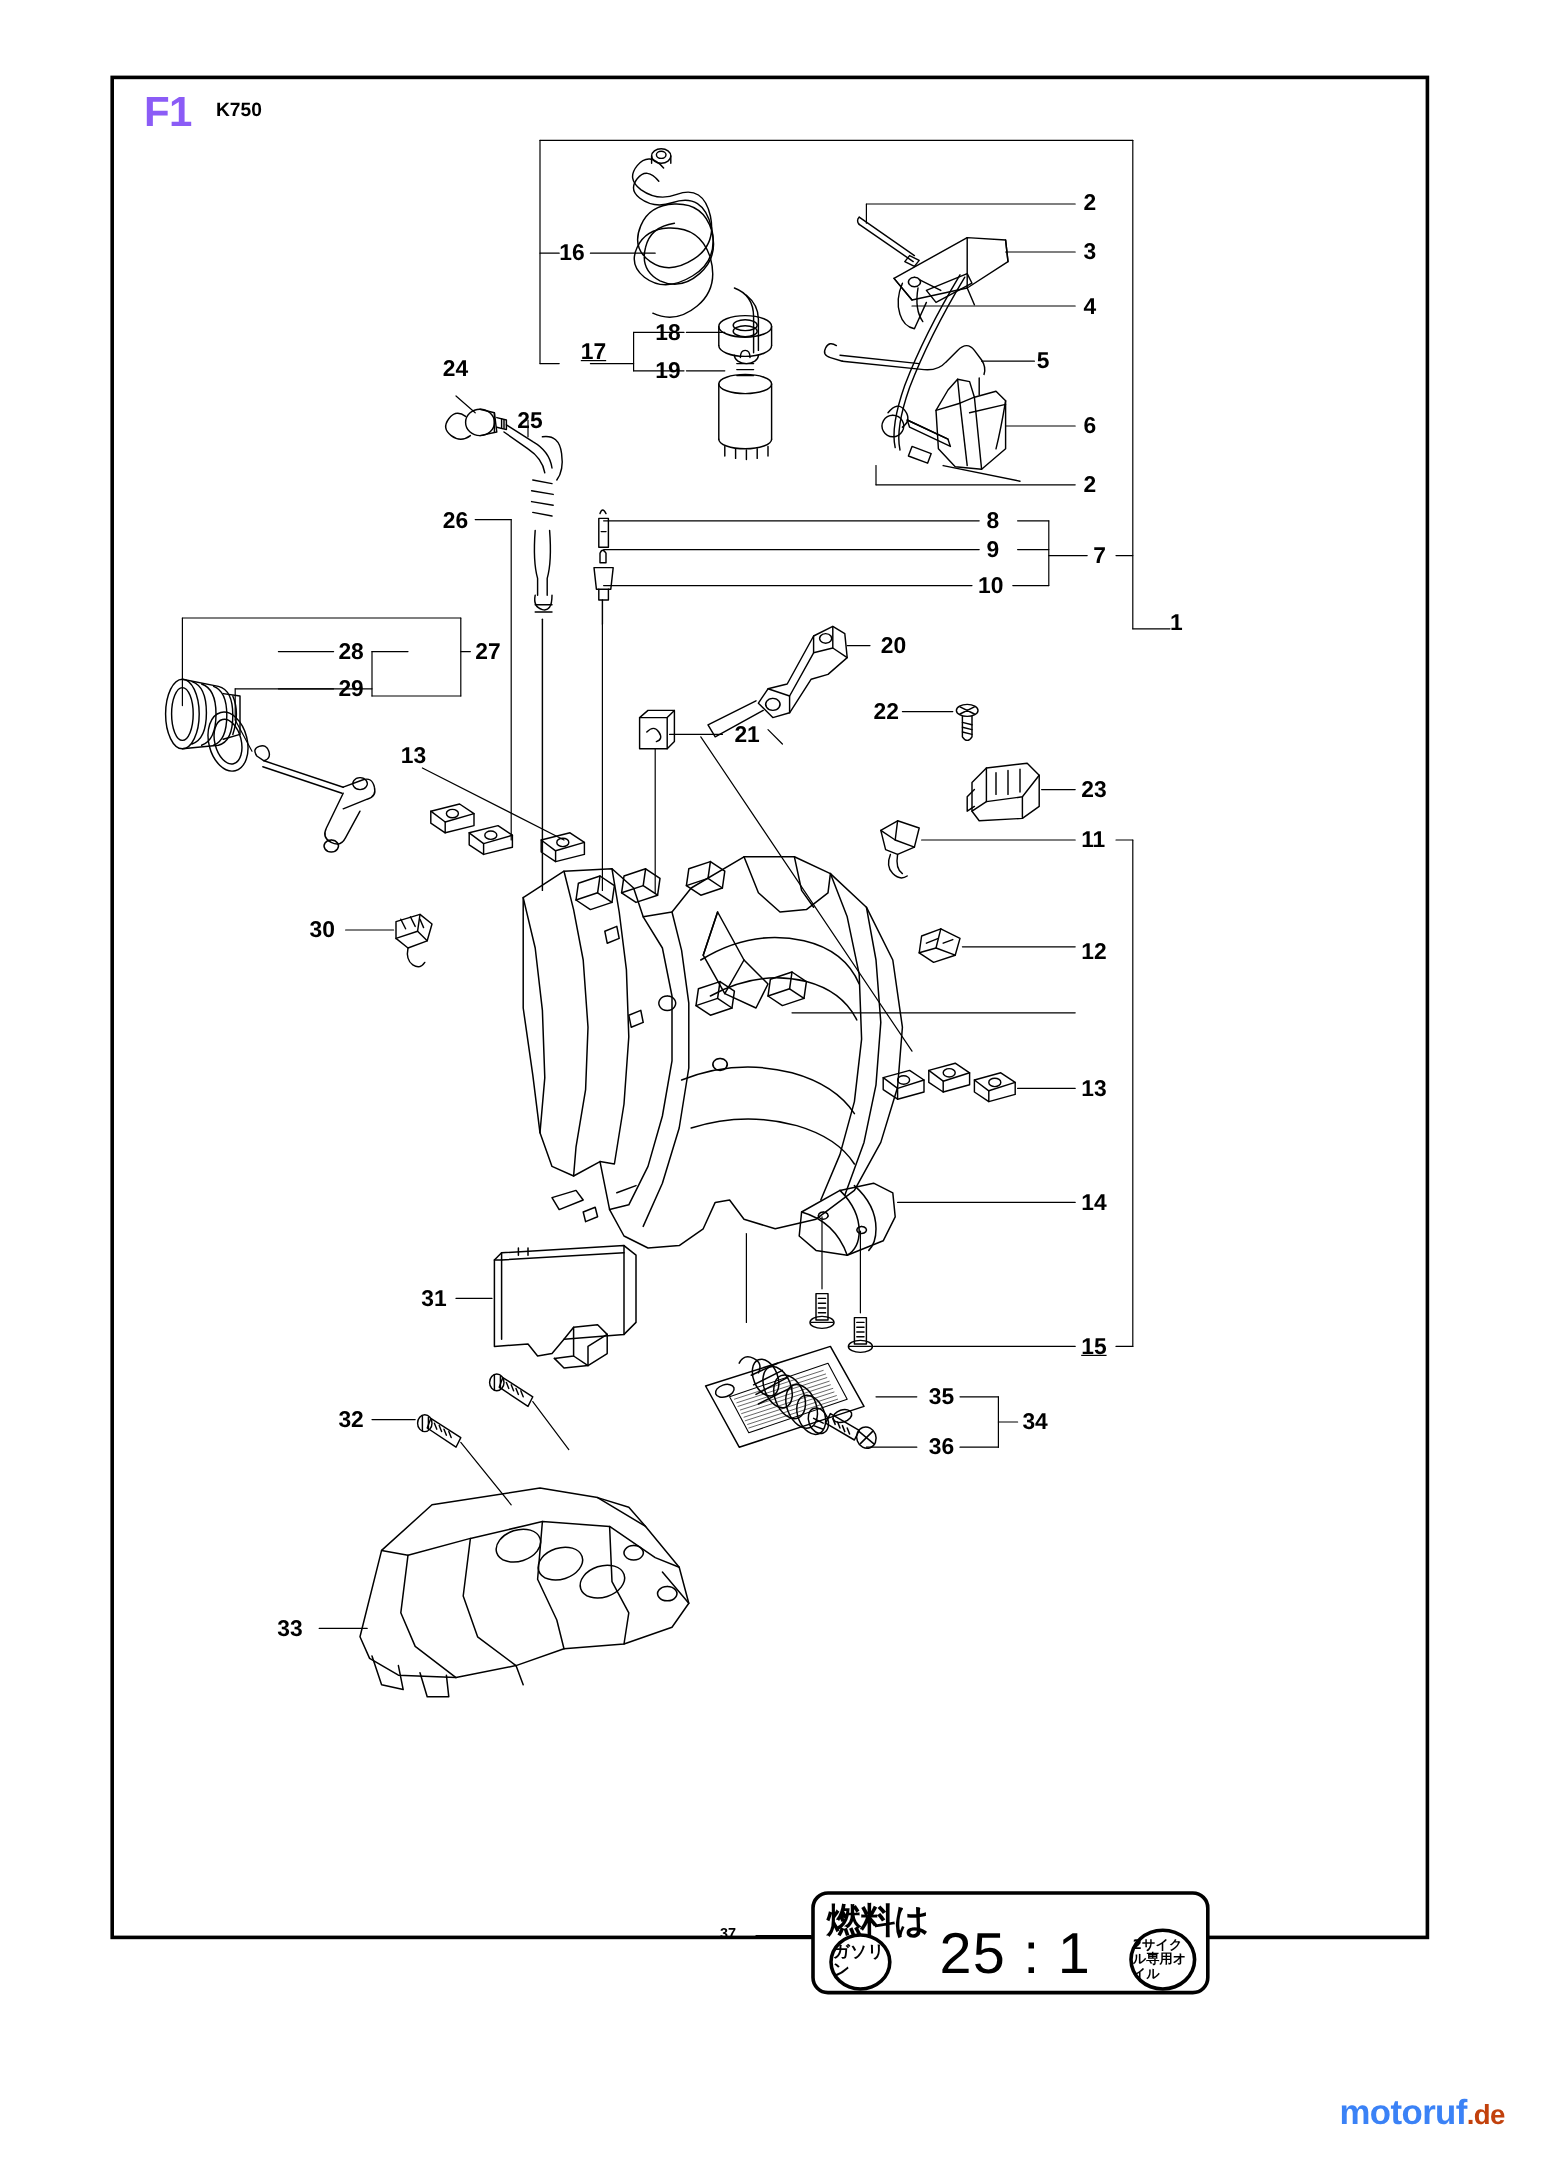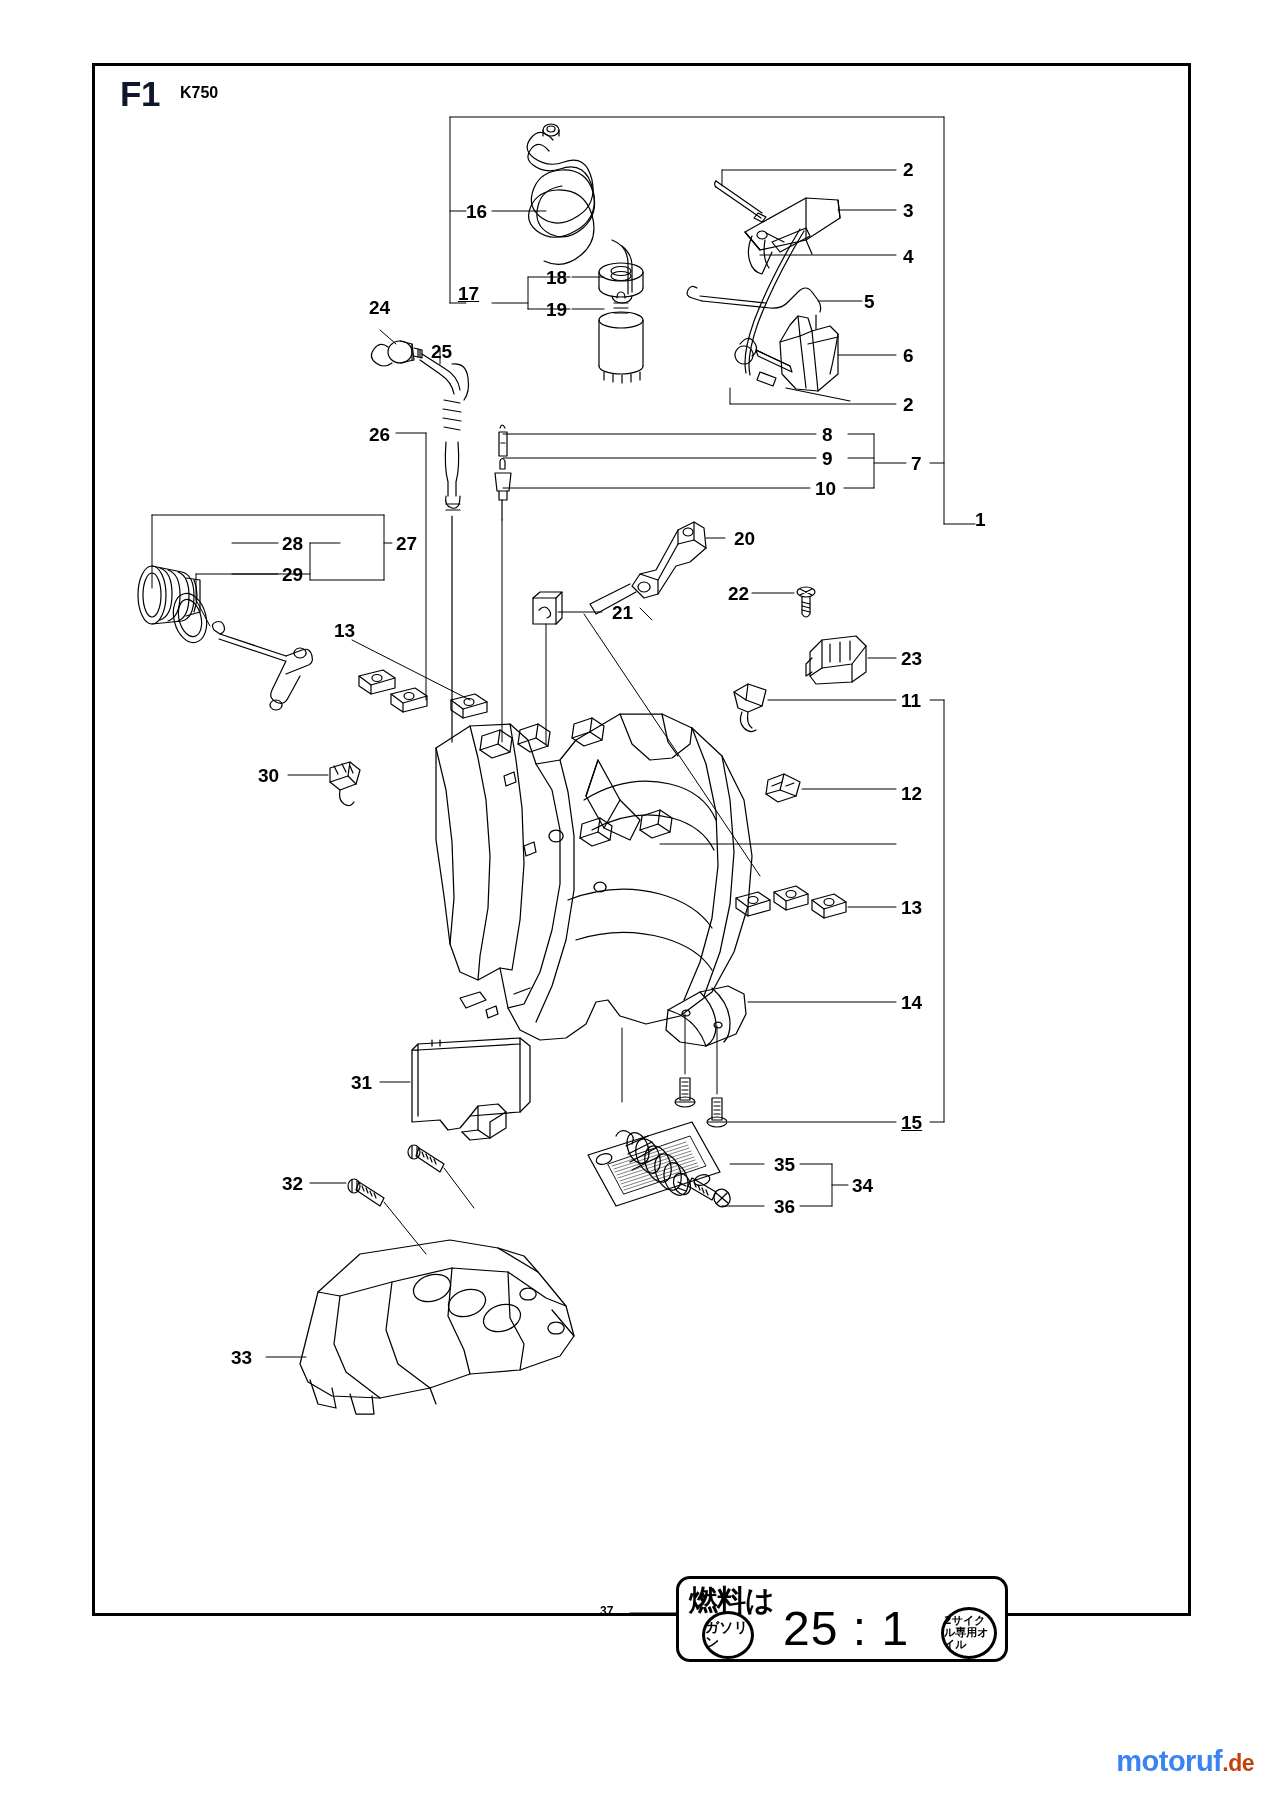--- a/index.html
+++ b/index.html
@@ -17,21 +17,21 @@
   
   #frame {
     position: absolute;
     left: 92px; top: 63px;
     width: 1099px; height: 1553px;
     border: 3px solid #000;
     background: #fff;
   }
   .hdr-f1 {
     position: absolute; left: 120px; top: 76px;
-    font-size: 35px; font-weight: bold; color: #0f172a;
+    font-size: 35px; font-weight: bold; color: #8b5cf6;
     letter-spacing: -0.5px; line-height: 1;
   }
   .hdr-model {
     position: absolute; left: 180px; top: 84px;
     font-size: 16px; font-weight: bold; color: #000;
   }
   .wm {
     position: absolute; right: 30px; bottom: 22px;
     font-size: 29px; font-weight: bold; letter-spacing: -0.5px;
   }
@@ -72,21 +72,21 @@
     font-size: 48px; font-weight: normal; line-height: 1;
     letter-spacing: 1px;
   }
   #fuel-label .circ-l {
     position: absolute; left: 12px; top: 32px;
     width: 52px; height: 48px;
     border: 3px solid #000; border-radius: 50%;
     display: flex; flex-direction: column;
     align-items: flex-end; justify-content: center;
     font-family: "DejaVu Sans", sans-serif;
-    font-size: 14px; font-weight: bold; line-height: 1.05; margin-left: 11px;
+    font-size: 14px; font-weight: bold; line-height: 1.05;
   }
   #fuel-label .circ-r {
     position: absolute; right: 8px; top: 28px;
     width: 56px; height: 52px;
     border: 3px solid #000; border-radius: 50%;
     display: flex; flex-direction: column;
     align-items: flex-start; justify-content: center;
     font-family: "DejaVu Sans", sans-serif;
     font-size: 11px; font-weight: bold; line-height: 1.1;
   }
@@ -608,21 +608,21 @@
   <div class="num" style="left:822px; top:425px;">8</div>
   <div class="num" style="left:822px; top:449px;">9</div>
   <div class="num" style="left:815px; top:479px;">10</div>
   <div class="num" style="left:901px; top:691px;">11</div>
   <div class="num" style="left:901px; top:784px;">12</div>
   <div class="num" style="left:901px; top:898px;">13</div>
   <div class="num" style="left:901px; top:993px;">14</div>
   <div class="num" style="left:901px; top:1113px;text-decoration:underline;">15</div>
   <div class="num" style="left:334px; top:621px;">13</div>
   <div class="num" style="left:466px; top:202px;">16</div>
-  <div class="num" style="left:458px; top:284px;text-decoration:underline;">17</div>
+  <div class="num" style="left:484px; top:284px;text-decoration:underline;">17</div>
   <div class="num" style="left:546px; top:268px;">18</div>
   <div class="num" style="left:546px; top:300px;">19</div>
   <div class="num" style="left:734px; top:529px;">20</div>
   <div class="num" style="left:612px; top:603px;">21</div>
   <div class="num" style="left:728px; top:584px;">22</div>
   <div class="num" style="left:901px; top:649px;">23</div>
   <div class="num" style="left:369px; top:298px;text-align:center;">24</div>
   <div class="num" style="left:431px; top:342px;">25</div>
   <div class="num" style="left:369px; top:425px;">26</div>
   <div class="num" style="left:396px; top:534px;">27</div>

